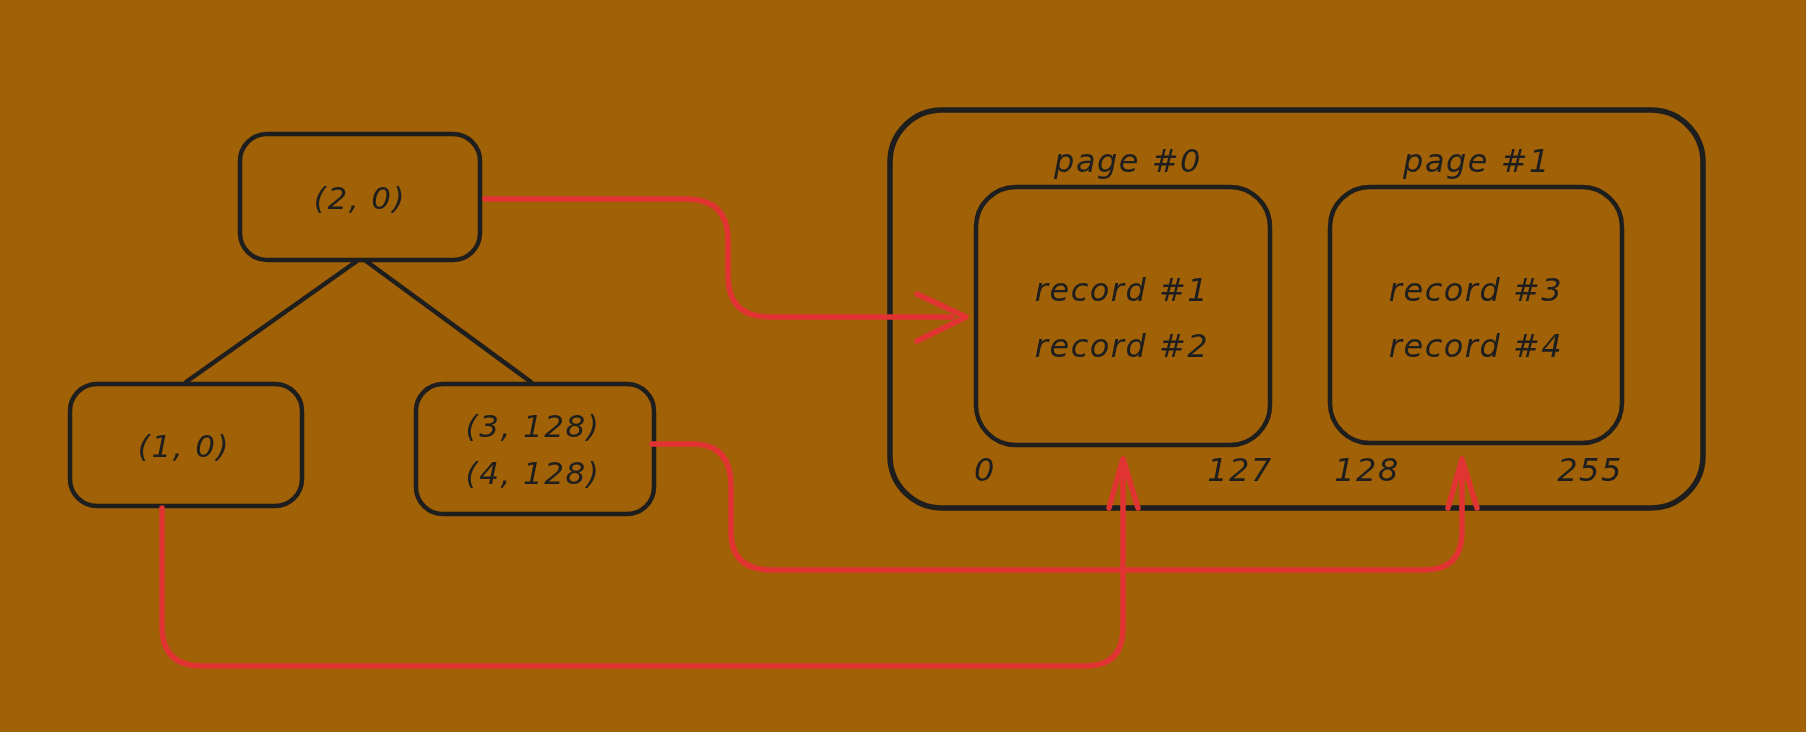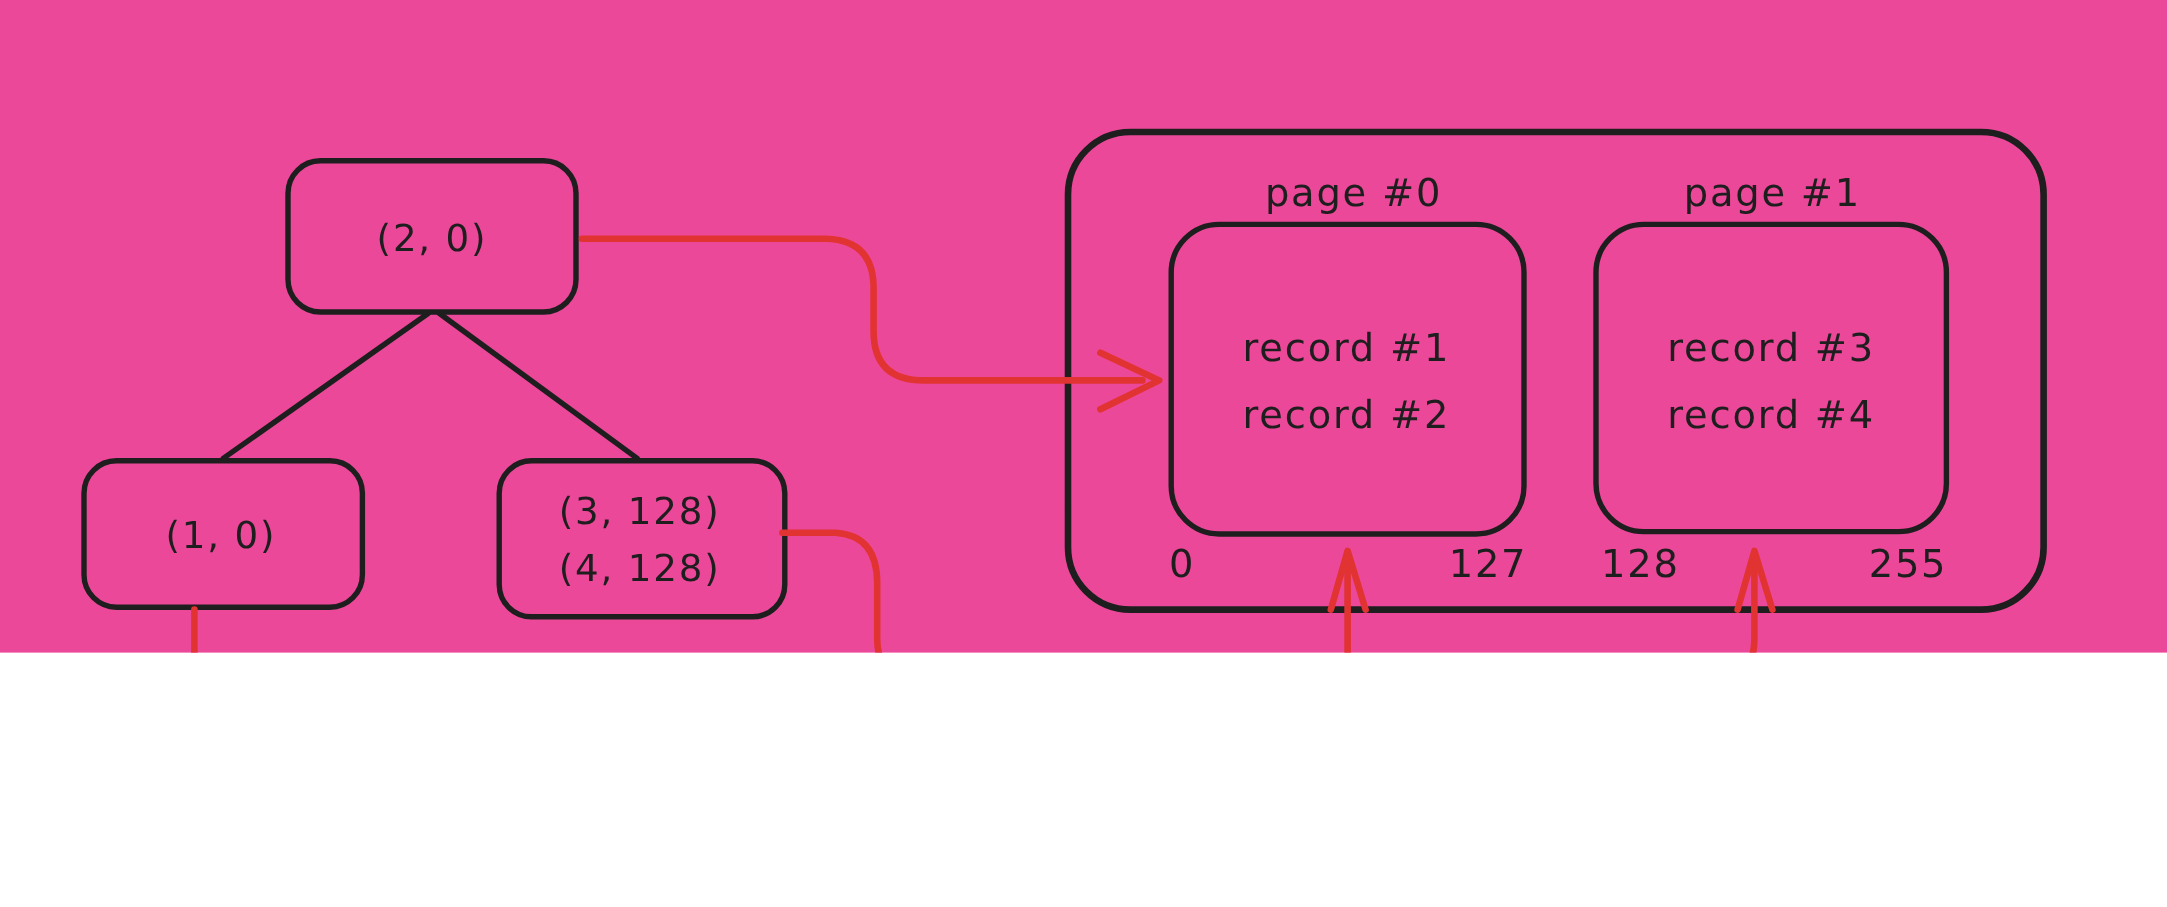--- a/index.html
+++ b/index.html
@@ -3,23 +3,24 @@
 <meta charset="utf-8">
 <style>
   html, body {
     margin: 0;
     padding: 0;
     background: #ffffff;
   }
   .canvas {
     position: relative;
     width: 1806px;
-    height: 544px;
-    background: #ec4899;
+    height: 732px;
+    background: #a16207;
     overflow: hidden;
+    font-style: italic;
   }
   svg {
     display: block;
   }
   .shape {
     stroke: #1e1e1e;
     stroke-width: 4.5;
     fill: none;
     stroke-linejoin: round;
     stroke-linecap: round;

